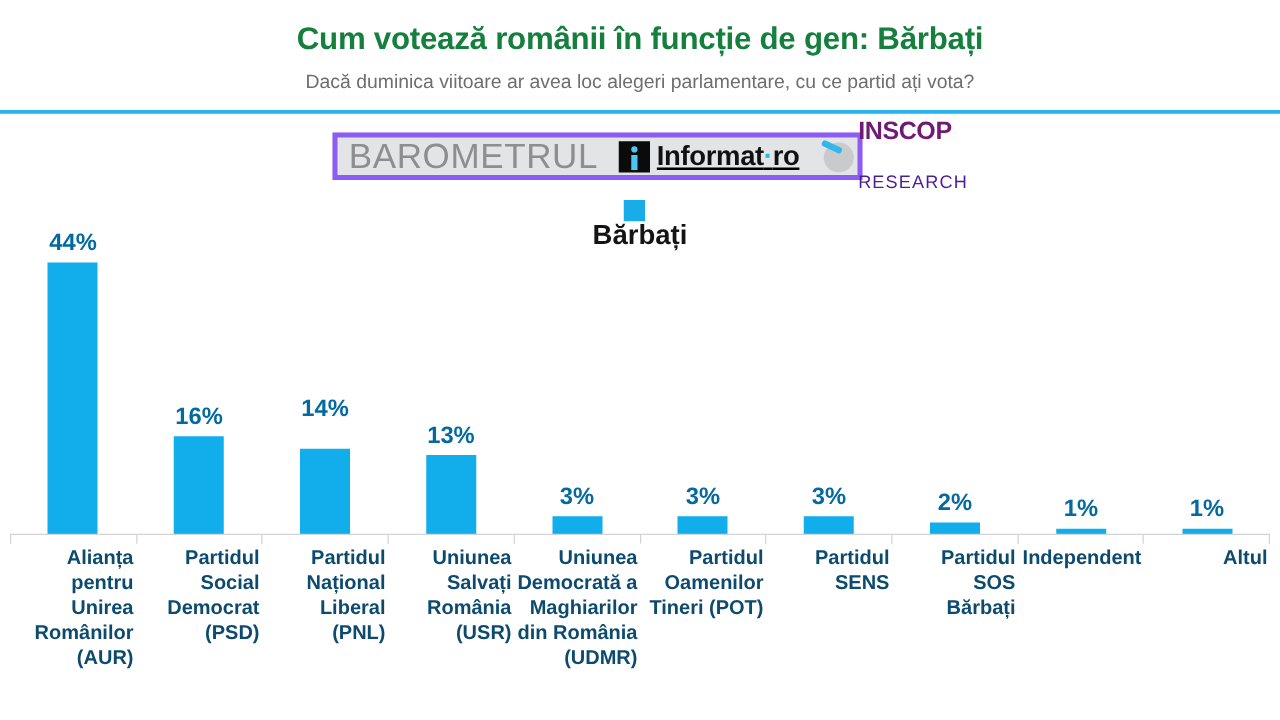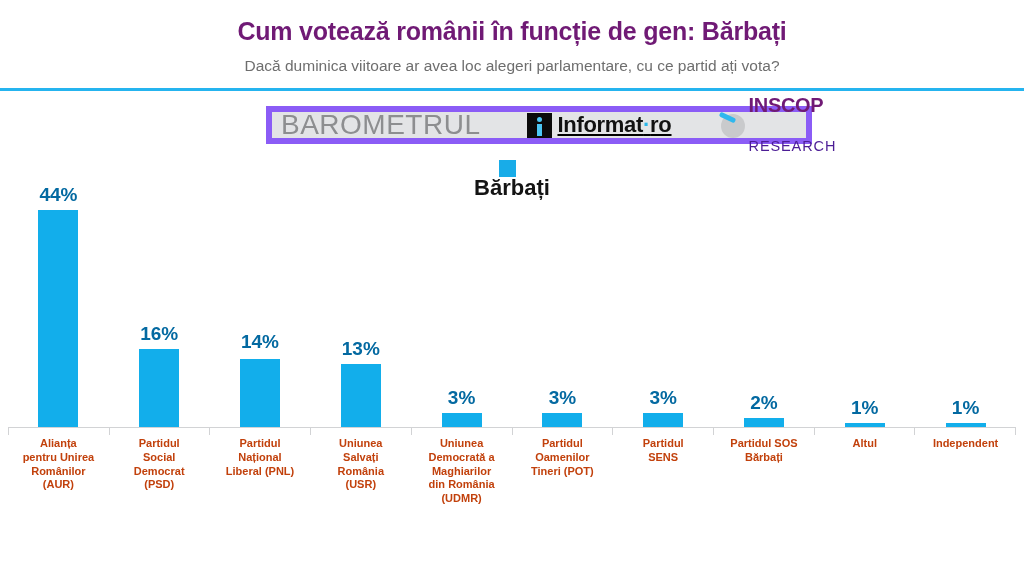--- a/index.html
+++ b/index.html
@@ -16,21 +16,21 @@
   }
 
   
   .header {
     padding-top: 18px;
     text-align: center;
   }
   .chart-title {
     font-size: 25px;
     font-weight: bold;
-    color: #701a75;
+    color: #15803d;
     letter-spacing: -0.2px;
     line-height: 1.1;
     margin: 0;
   }
   .chart-subtitle {
     font-size: 15.5px;
     color: #6E6E6E;
     margin: 11px 0 0 0;
     line-height: 1.1;
   }
@@ -39,28 +39,27 @@
     height: 3px;
     background: #25B4EF;
     margin-top: 14px;
   }
 
   
   .logo-strip {
     position: absolute;
     left: 266px;
     top: 106px;
-    width: 546px;
+    width: 424px;
     height: 38px;
     background: #E3E4E6;
-    border: 6px solid #8b5cf6;
+    border: 4px solid #8b5cf6;
     box-sizing: border-box;
     display: flex;
     align-items: center;
-    gap: 30px;
   }
   .logo-barometrul {
     font-size: 28px;
     color: #8D8E90;
     font-weight: normal;
     letter-spacing: 0.5px;
     margin-left: 9px;
     line-height: 1;
   }
   .logo-informat {
@@ -243,24 +242,24 @@
   
   .cat-labels {
     position: absolute;
     left: 8px;
     top: 437px;
     width: 1008px;
     display: flex;
   }
   .cat-label {
     flex: 1 1 0;
-    text-align: center;
-    font-size: 11px;
-    font-weight: bold;
-    color: #c2410c;
+    text-align: right;
+    font-size: 16px;
+    font-weight: bold;
+    color: #0c4a6e;
     line-height: 1.25;
     padding: 0 2px;
     box-sizing: border-box;
     white-space: pre-line;
   }
 </style>
 </head>
 <body>
 
 <div class="header">
@@ -302,21 +301,21 @@
       <div class="bar-slot">
         <div class="bar" title="Alianța pentru Unirea Românilor (AUR): 44%" style="height: 218px; background: rgb(18, 174, 235);"></div>
         <div class="bar-value" style="bottom: 224px;">44%</div>
       </div>
       <div class="bar-slot">
         <div class="bar" title="Partidul Social Democrat (PSD): 16%" style="height: 79px; background: rgb(18, 174, 235);"></div>
         <div class="bar-value" style="bottom: 85px;">16%</div>
       </div>
       <div class="bar-slot">
         <div class="bar" title="Partidul Național Liberal (PNL): 14%" style="height: 69px; background: rgb(18, 174, 235);"></div>
-        <div class="bar-value" style="bottom: 77px;">14%</div>
+        <div class="bar-value" style="bottom: 91px;">14%</div>
       </div>
       <div class="bar-slot">
         <div class="bar" title="Uniunea Salvați România (USR): 13%" style="height: 64px; background: rgb(18, 174, 235);"></div>
         <div class="bar-value" style="bottom: 70px; margin-top: 32px;">13%</div>
       </div>
       <div class="bar-slot">
         <div class="bar" title="Uniunea Democrată a Maghiarilor din România (UDMR): 3%" style="height: 15px; background: rgb(18, 174, 235);"></div>
         <div class="bar-value" style="bottom: 21px;">3%</div>
       </div>
       <div class="bar-slot">
@@ -375,15 +374,15 @@
 Maghiarilor
 din România
 (UDMR)</div>
     <div class="cat-label">Partidul
 Oamenilor
 Tineri (POT)</div>
     <div class="cat-label">Partidul
 SENS</div>
     <div class="cat-label">Partidul SOS
 Bărbați</div>
+    <div class="cat-label">Independent</div>
     <div class="cat-label">Altul</div>
-    <div class="cat-label">Independent</div>
   </div>
 
 </body></html>

